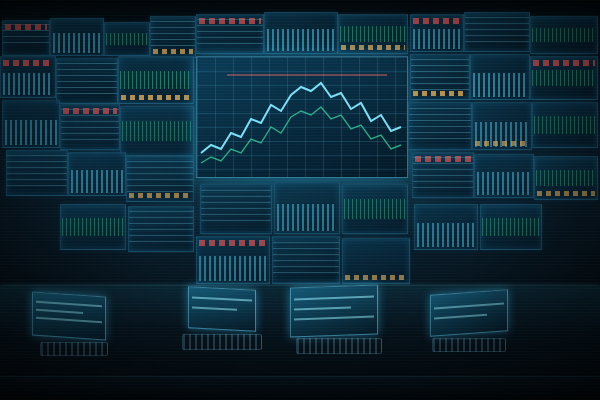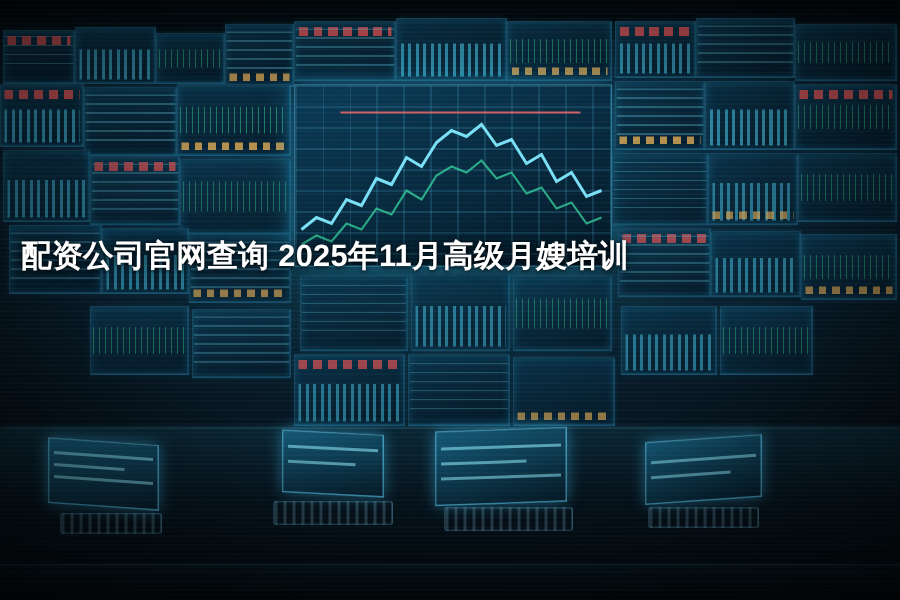--- a/index.html
+++ b/index.html
@@ -339,16 +339,15 @@
     <div class="keyboard" style="left:296px; top:52px; width:84px; height:14px;"></div>
     <div class="keyboard" style="left:40px;  top:56px; width:66px; height:12px;"></div>
     <div class="keyboard" style="left:432px; top:52px; width:72px; height:12px;"></div>
   </div>
   <div class="desk-edge"></div>
 
   <div class="scan"></div>
   <div class="vignette"></div>
 
   <div class="caption">
-    <div>配资公司官网查询 2025年11月高级月嫂培训</div>
   </div>
 
 </div>
 
 </body></html>

